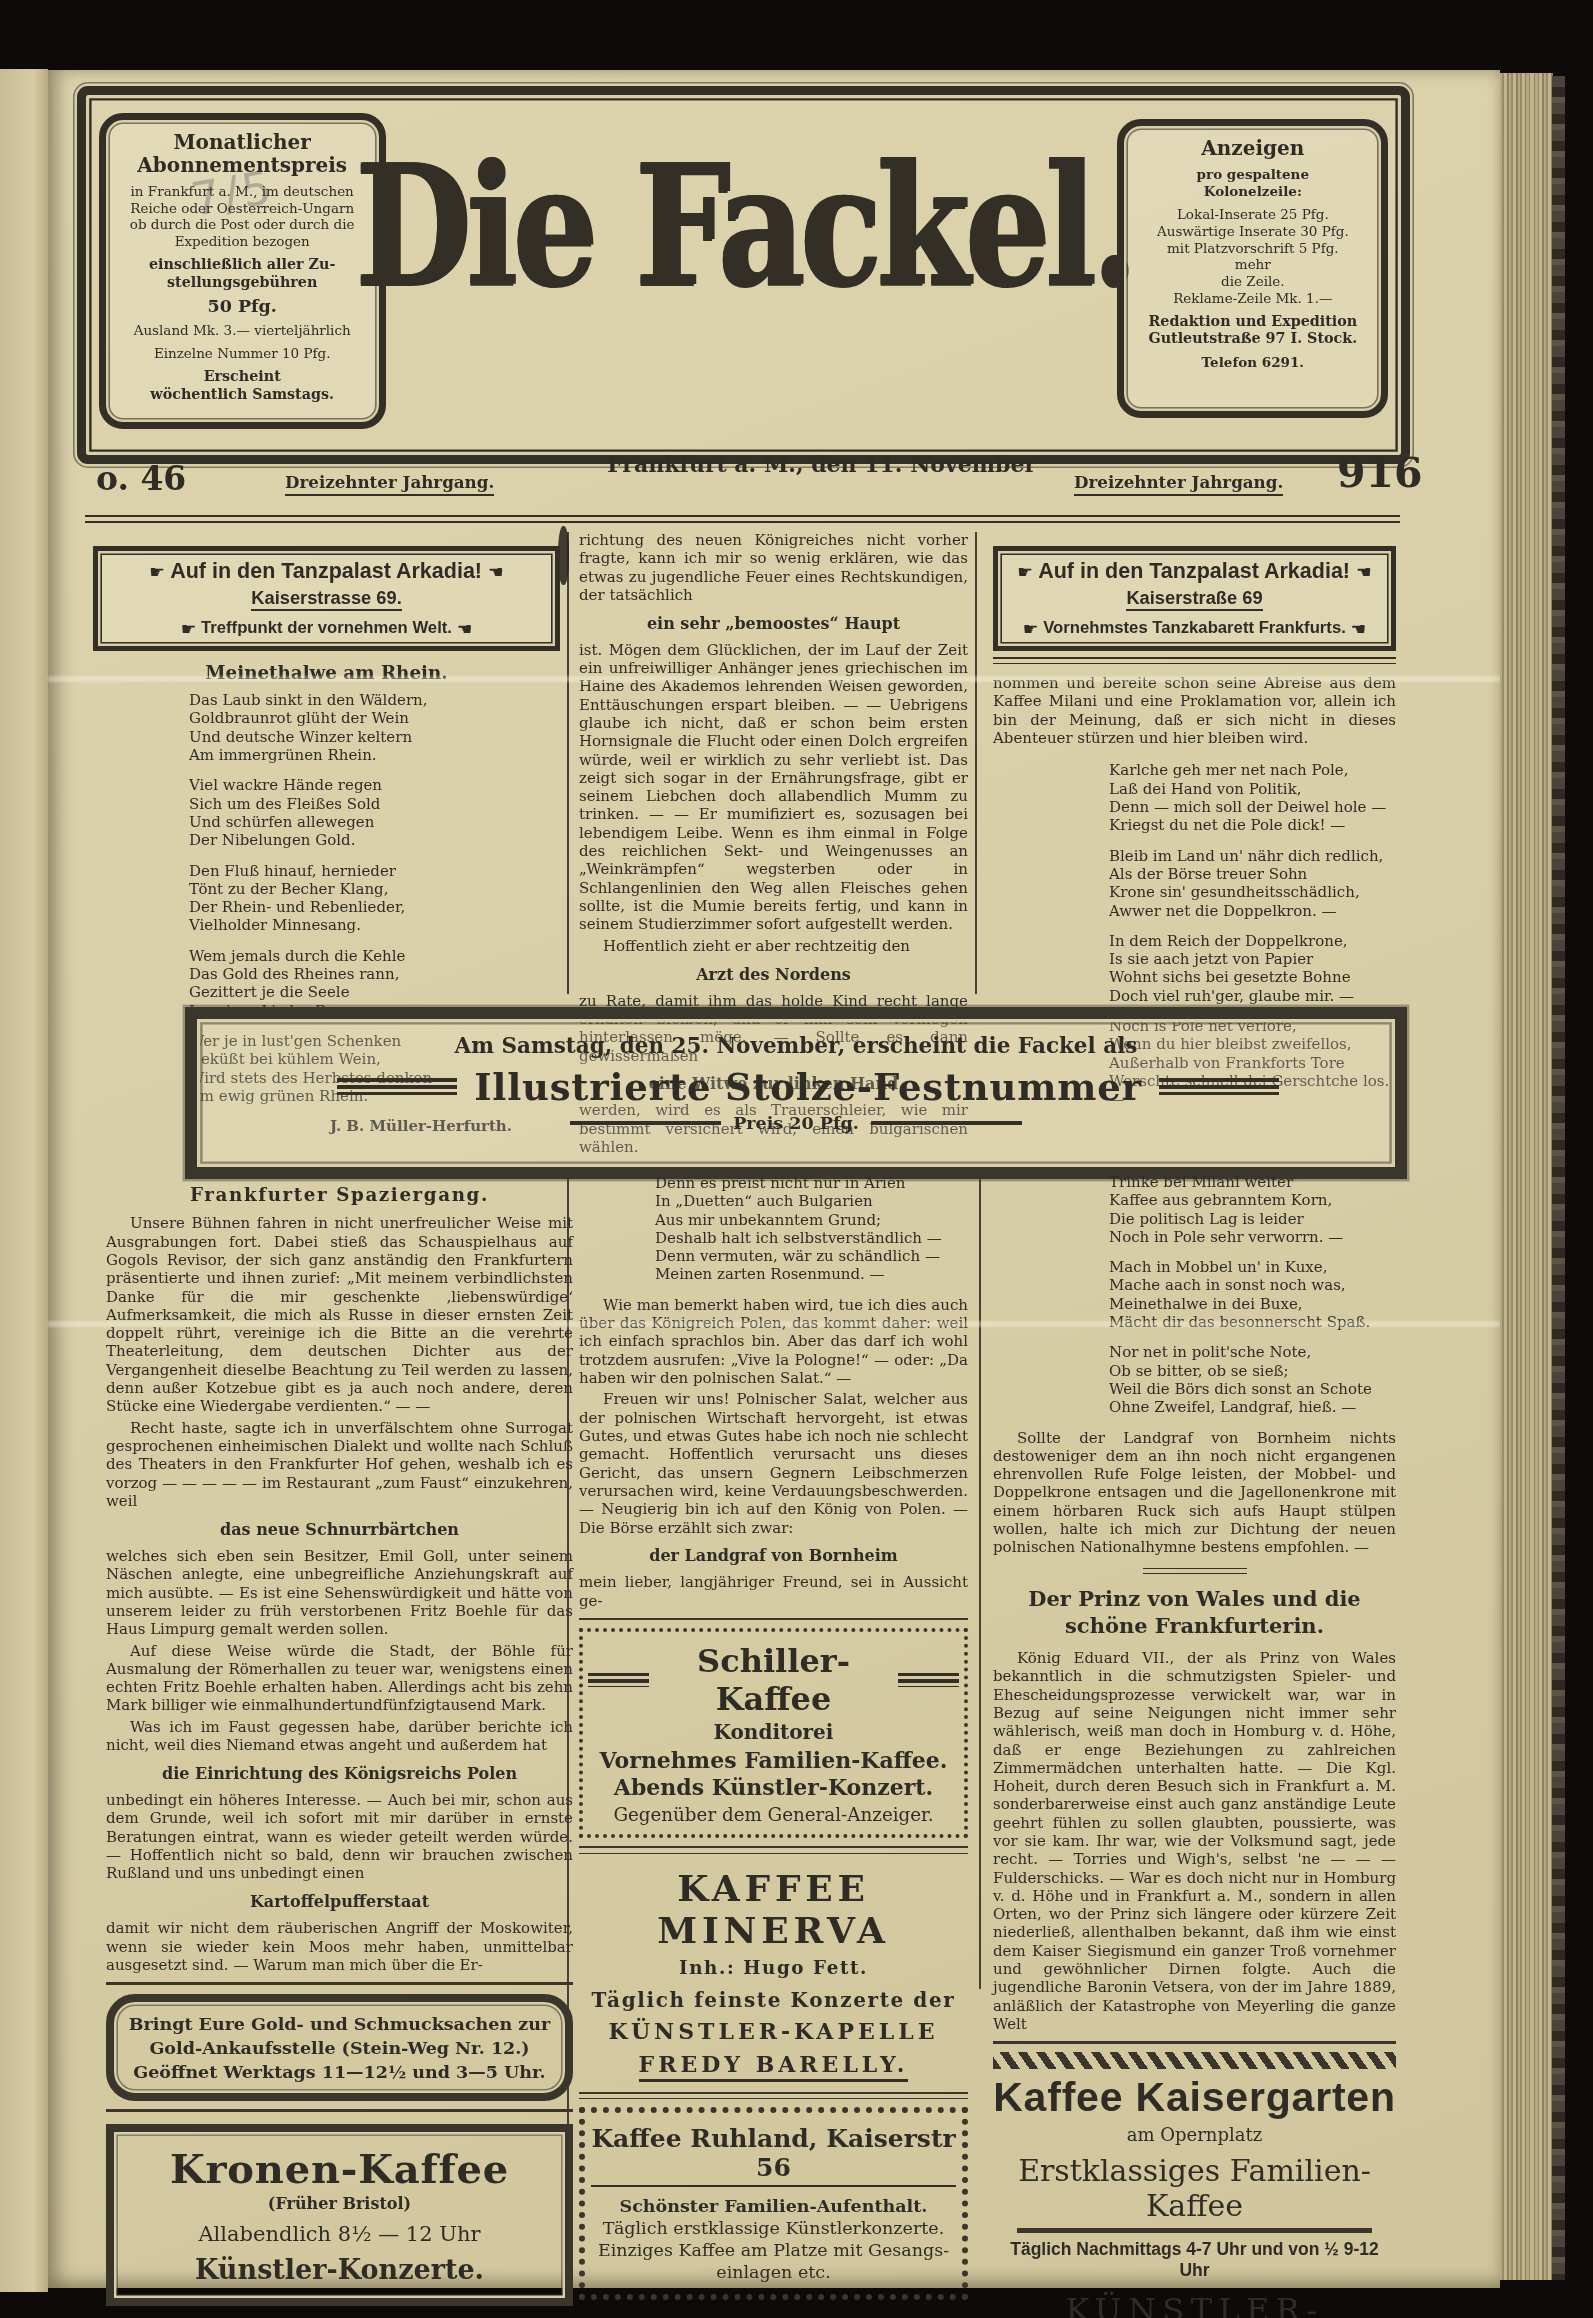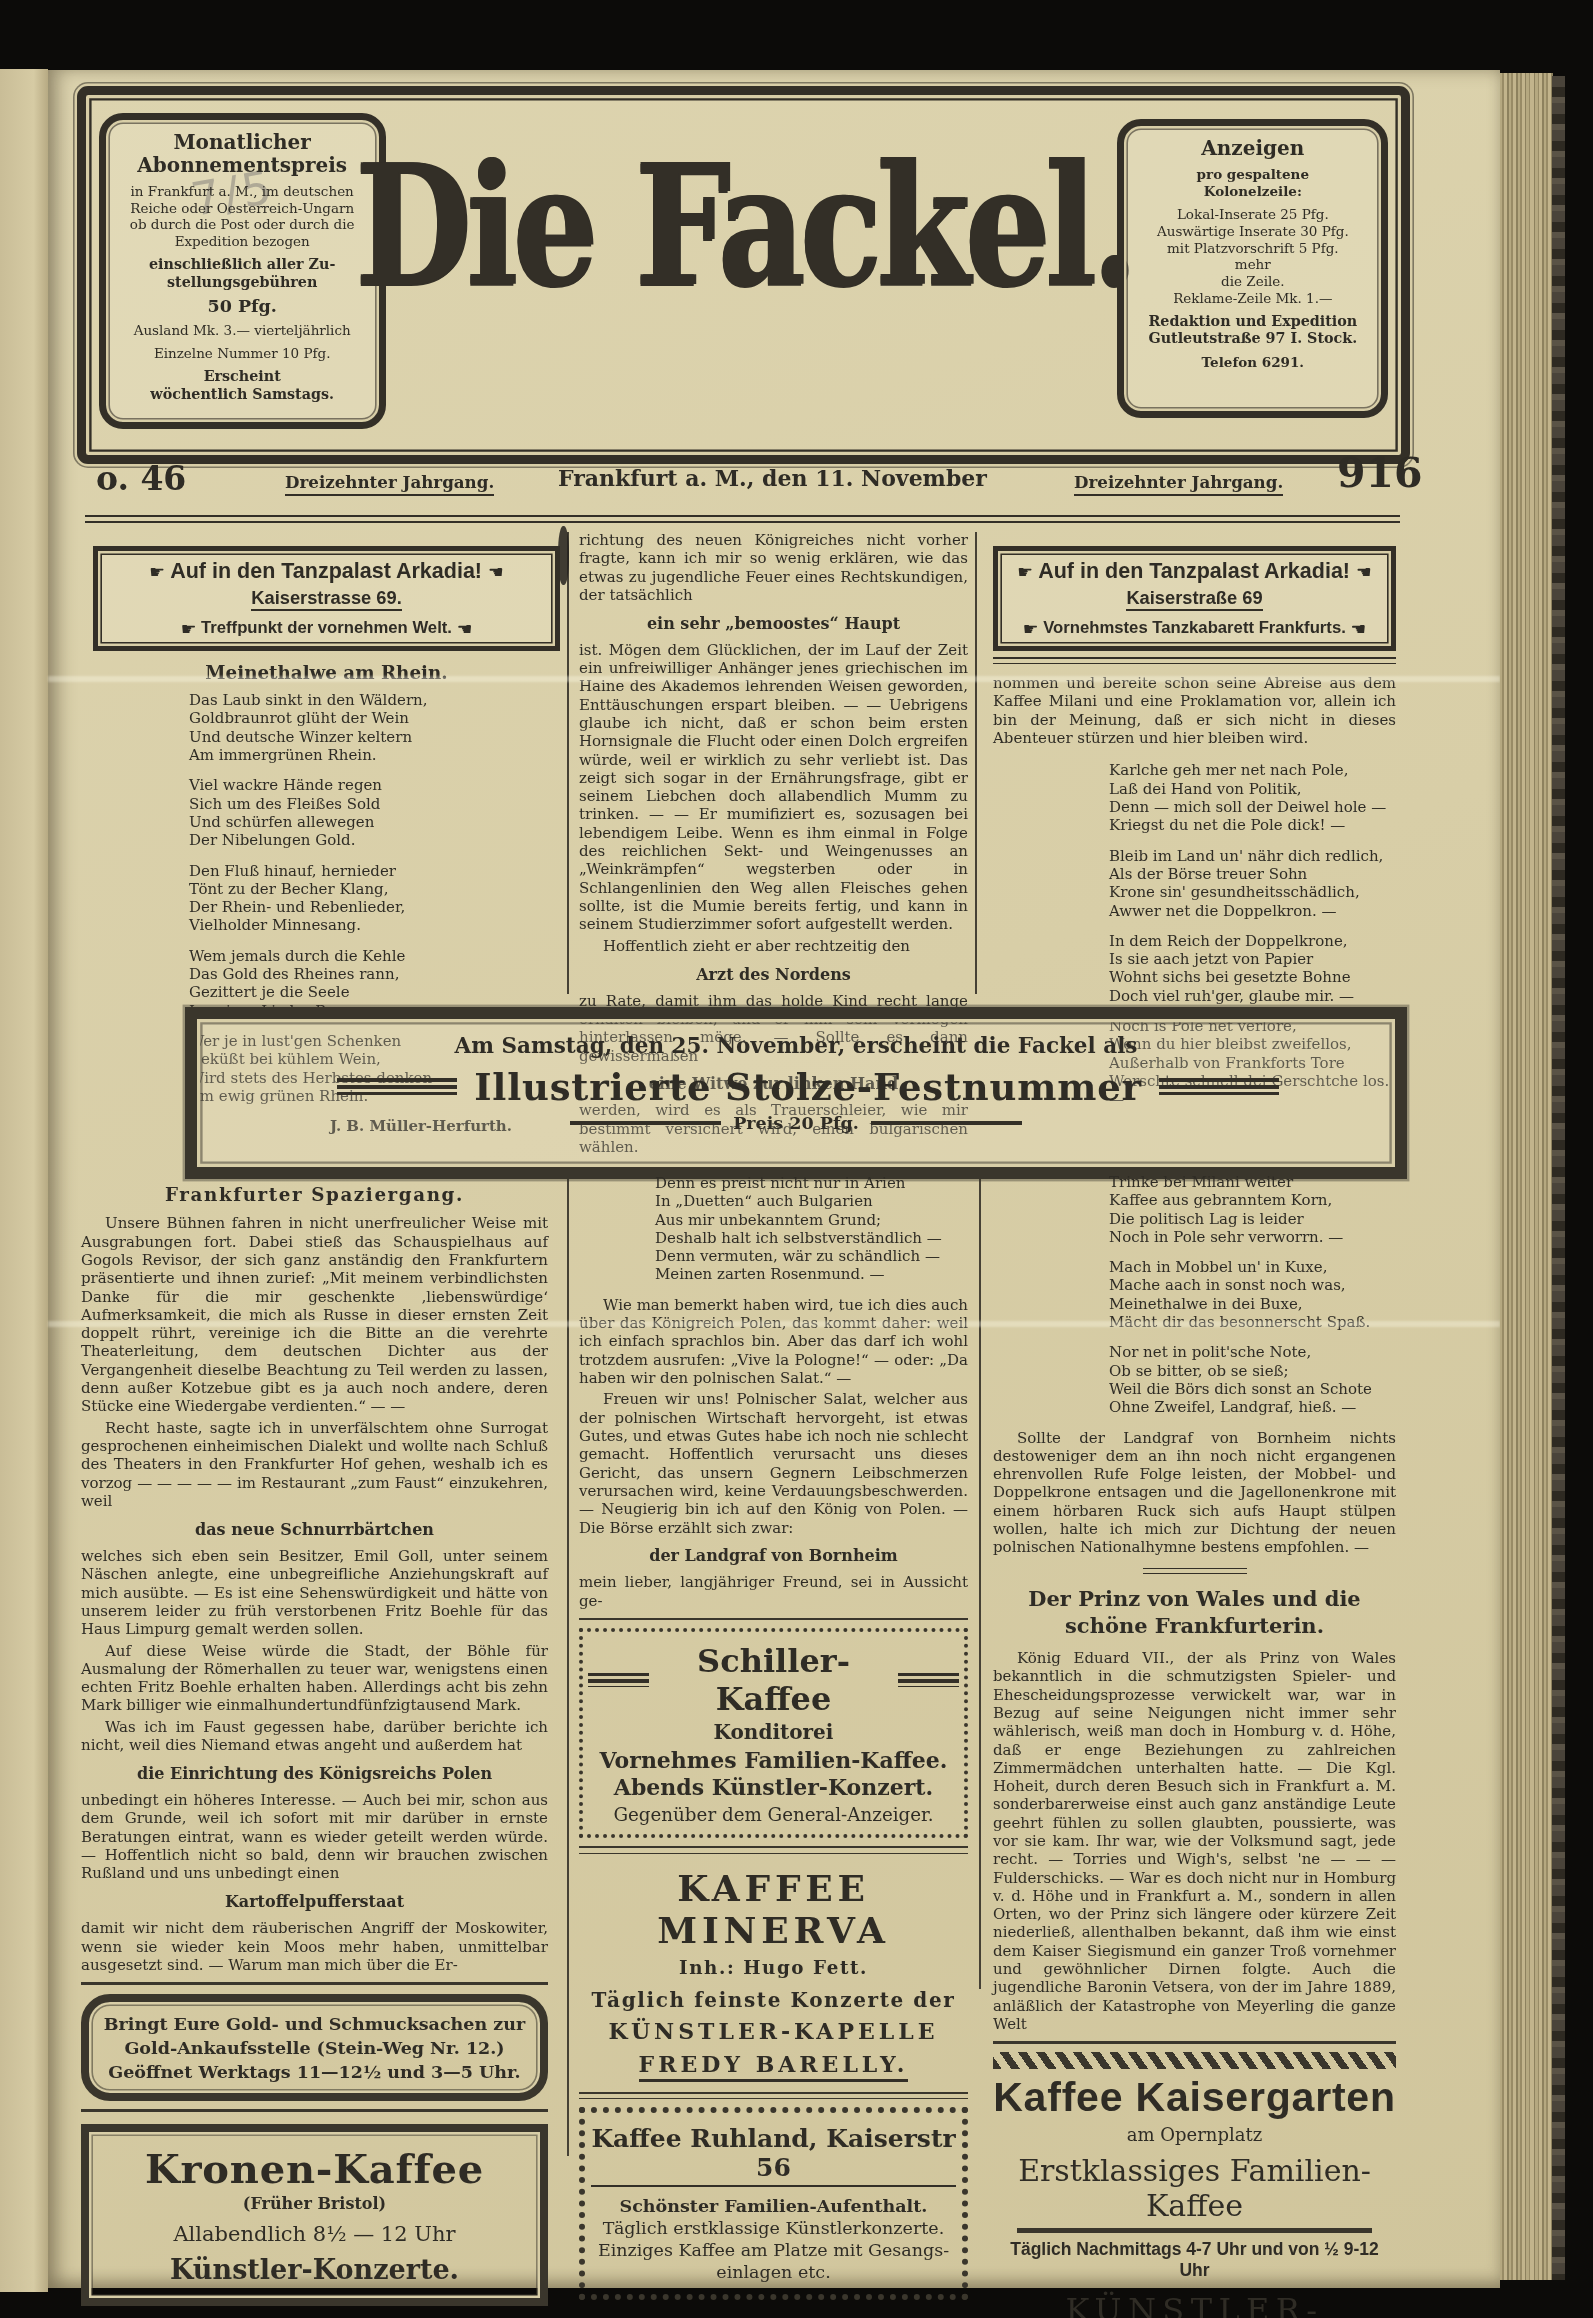--- a/index.html
+++ b/index.html
@@ -150,21 +150,21 @@
 die Zeile.
 Reklame-Zeile Mk. 1.—</div>
         <div class="b">Redaktion und Expedition
 Gutleutstraße 97 I. Stock.</div>
         <div class="s" style="font-weight:bold">Telefon 6291.</div>
       </div>
     </div>
 
     <div class="hitem" style="left:48px;top:389px;font-size:33px;">o. 46</div>
     <div class="hitem u" style="left:237px;top:402px;font-size:16.7px;">Dreizehnter Jahrgang.</div>
-    <div class="hitem" style="left:510px;top:395px;width:478px;text-align:left;font-size:22px;">Frankfurt a. M., den 11. November</div>
+    <div class="hitem" style="left:510px;top:381px;width:478px;text-align:right;font-size:22px;">Frankfurt a. M., den 11. November</div>
     <div class="hitem u" style="left:1026px;top:402px;font-size:16.7px;">Dreizehnter Jahrgang.</div>
     <div class="hitem" style="left:1289px;top:379px;font-size:41px;">916</div>
 
     <div class="drule" style="left:37px;top:445px;width:1315px;"></div>
 
     <div class="vrule" style="left:519px;top:462px;height:462px;"></div>
     <div class="vrule" style="left:927px;top:462px;height:462px;"></div>
     <div class="vrule" style="left:519px;top:1098px;height:988px;"></div>
     <div class="vrule" style="left:931px;top:1098px;height:821px;"></div>
     <div class="smudge" style="left:510px;top:456px;width:11px;height:59px;"></div>
@@ -263,21 +263,21 @@
         <div class="b2">Illustrierte Stolze-Festnummer</div>
         <div class="bars"></div>
       </div>
       <div class="prow">
         <div class="prule"></div>
         <div class="b3">Preis 20 Pfg.</div>
         <div class="prule"></div>
       </div>
     </div>
 
-    <div class="col" style="left:33px;top:1109px;width:467px;">
+    <div class="col" style="left:58px;top:1109px;width:467px;">
       <div class="stitle">Frankfurter Spaziergang.</div>
       <p class="bt ind">Unsere Bühnen fahren in nicht unerfreulicher Weise mit Ausgrabungen fort. Dabei stieß das Schauspielhaus auf Gogols Revisor, der sich ganz anständig den Frankfurtern präsentierte und ihnen zurief: „Mit meinem verbindlichsten Danke für die mir geschenkte ‚liebenswürdige‘ Aufmerksamkeit, die mich als Russe in dieser ernsten Zeit doppelt rührt, vereinige ich die Bitte an die verehrte Theaterleitung, dem deutschen Dichter aus der Vergangenheit dieselbe Beachtung zu Teil werden zu lassen, denn außer Kotzebue gibt es ja auch noch andere, deren Stücke eine Wiedergabe verdienten.“ — —</p>
       <p class="bt ind">Recht haste, sagte ich in unverfälschtem ohne Surrogat gesprochenen einheimischen Dialekt und wollte nach Schluß des Theaters in den Frankfurter Hof gehen, weshalb ich es vorzog — — — — — im Restaurant „zum Faust“ einzukehren, weil</p>
       <div class="chead">das neue Schnurrbärtchen</div>
       <p class="bt">welches sich eben sein Besitzer, Emil Goll, unter seinem Näschen anlegte, eine unbegreifliche Anziehungskraft auf mich ausübte. — Es ist eine Sehenswürdigkeit und hätte von unserem leider zu früh verstorbenen Fritz Boehle für das Haus Limpurg gemalt werden sollen.</p>
       <p class="bt ind">Auf diese Weise würde die Stadt, der Böhle für Ausmalung der Römerhallen zu teuer war, wenigstens einen echten Fritz Boehle erhalten haben. Allerdings acht bis zehn Mark billiger wie einmalhundertundfünfzigtausend Mark.</p>
       <p class="bt ind">Was ich im Faust gegessen habe, darüber berichte ich nicht, weil dies Niemand etwas angeht und außerdem hat</p>
       <div class="chead">die Einrichtung des Königsreichs Polen</div>
       <p class="bt">unbedingt ein höheres Interesse. — Auch bei mir, schon aus dem Grunde, weil ich sofort mit mir darüber in ernste Beratungen eintrat, wann es wieder geteilt werden würde. — Hoffentlich nicht so bald, denn wir brauchen zwischen Rußland und uns unbedingt einen</p>
       <div class="chead">Kartoffelpufferstaat</div>

